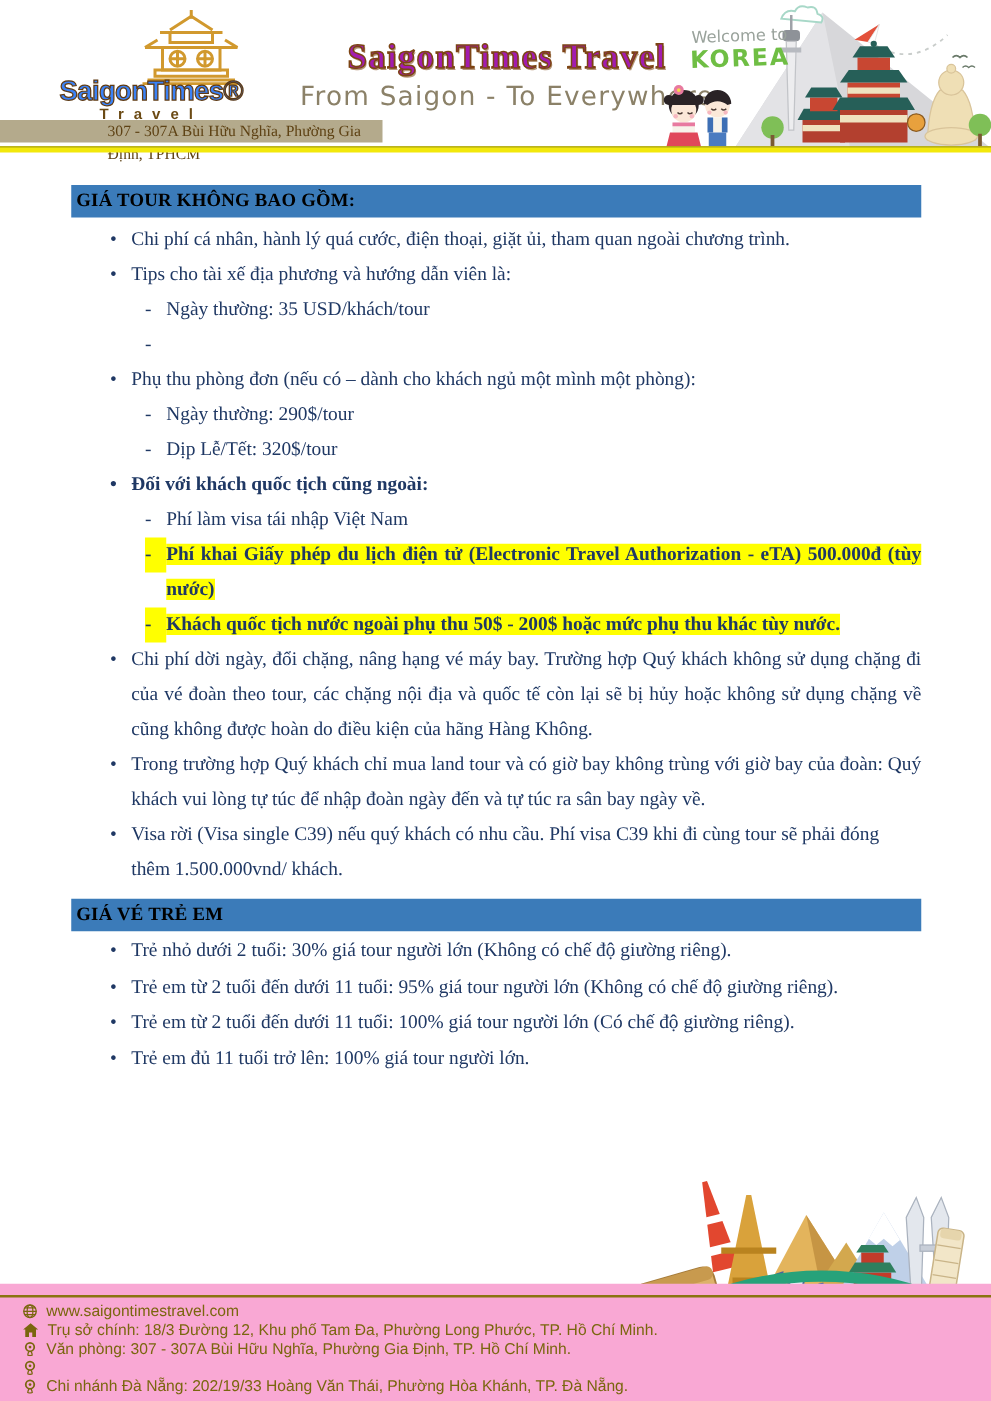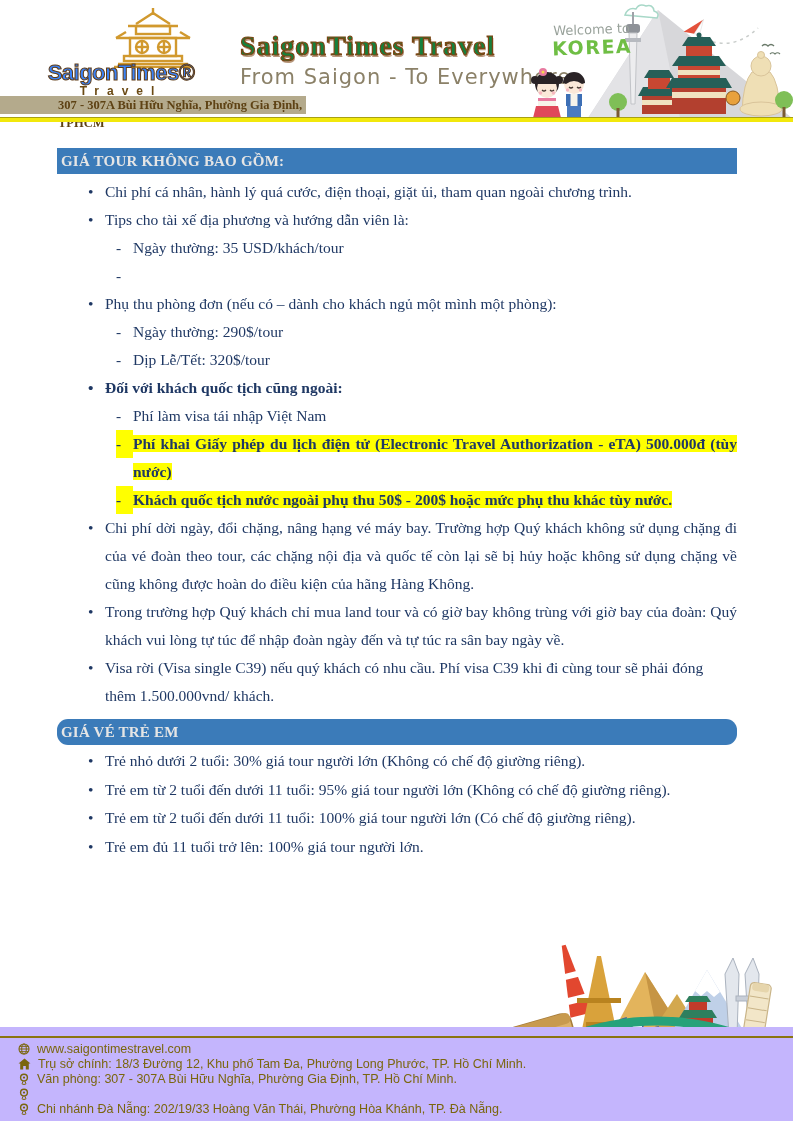--- a/index.html
+++ b/index.html
@@ -7,53 +7,53 @@
         font-family:"Liberation Serif","DejaVu Serif",serif;}
 
   
   .logo-art{position:absolute;left:78px;top:8px;}
   .logo-wordmark{position:absolute;left:10px;top:60px;width:222px;text-align:center;
     font-family:"Liberation Sans",sans-serif;font-weight:bold;font-size:22px;letter-spacing:-0.5px;
     color:#3b82f6;-webkit-text-stroke:1px #5F3A12;}
   .logo-travel{position:absolute;left:10px;top:84px;width:222px;text-align:center;
     font-family:"Liberation Sans",sans-serif;font-size:12px;letter-spacing:8px;color:#6B4A14;font-weight:bold;}
   .brand-block{position:absolute;left:240px;top:30px;}
-  .brand-title{font-weight:bold;font-size:28px;color:#15803d;-webkit-text-stroke:1.2px #7C4413;
-    letter-spacing:1px;text-shadow:1px 2px 0 rgba(124,68,19,.55);}
+  .brand-title{font-weight:bold;font-size:28px;color:#a21caf;-webkit-text-stroke:1.2px #7C4413;
+    letter-spacing:1px;text-shadow:1px 2px 0 rgba(124,68,19,.55);text-align:center;}
   .brand-tagline{font-family:"DejaVu Sans",sans-serif;font-size:21px;color:#8B8168;margin-top:3px;letter-spacing:1px;}
   .addr-bar{position:absolute;left:0;top:96px;width:306px;height:18px;background:#B4AA8C;
-    font-weight:bold;font-size:12.5px;line-height:18px;color:#5E4214;padding-left:58px;box-sizing:border-box;}
+    font-weight:normal;font-size:12.5px;line-height:18px;color:#5E4214;padding-left:86px;box-sizing:border-box;}
   .top-rule{position:absolute;left:0;top:117px;width:793px;height:4px;background:#F2E80C;border-top:1px solid #A7A112;}
 
   .korea-art{position:absolute;left:530px;top:4px;}
   .korea-caption{position:absolute;left:552px;top:22px;transform:rotate(-2deg);
     font-family:"DejaVu Sans",sans-serif;text-align:center;}
   .korea-caption .l1{font-size:13px;color:#99A29B;}
   .korea-caption .l2{font-size:19px;font-weight:bold;color:#6FBE44;letter-spacing:1.5px;margin-top:-1px;}
 
   
   .content{position:absolute;left:57px;top:148px;width:680px;color:#1F3864;}
-  .bar{height:26px;background:#3B7BB9;color:#e5e5e5;font-weight:bold;font-size:15px;line-height:26px;
+  .bar{height:26px;background:#3B7BB9;color:#000000;font-weight:bold;font-size:15px;line-height:26px;
        padding-left:4px;letter-spacing:.2px;}
-  .bar2{margin-top:9px;border-radius:11px;}
+  .bar2{margin-top:9px;}
   .list{font-size:15.5px;line-height:28px;padding-top:4px;}
   .list2{line-height:28.5px;padding-top:2px;}
   .li{display:flex;align-items:flex-start;}
   .li .marker{flex:0 0 17px;width:17px;}
   .li.l1{padding-left:31px;}
   .li.l2{padding-left:59px;}
   .li .txt{flex:1;min-width:0;}
   .li.just .txt{text-align:justify;}
   .li.bold{font-weight:bold;}
   .b{font-weight:normal;}
   .marker.hl{background:#FFFF00;}
   .hlwrap{background:#FFFF00;}
 
   
-  .footer-band{position:absolute;left:0;top:1027px;width:793px;height:94px;background:#c4b5fd;}
+  .footer-band{position:absolute;left:0;top:1027px;width:793px;height:94px;background:#f9a8d4;}
   .footer-rule{position:absolute;left:0;top:9px;width:793px;height:2px;background:#8A7410;}
   .footer-lines{position:absolute;left:18px;top:14px;font-family:"Liberation Sans",sans-serif;
     font-size:12.5px;color:#7A660E;}
   .fl{display:flex;align-items:center;height:15px;gap:7px;white-space:nowrap;}
   .fl svg{flex:0 0 auto;}
   .globe-art{position:absolute;left:485px;top:938px;}
 </style>
 </head>
 <body>
 

